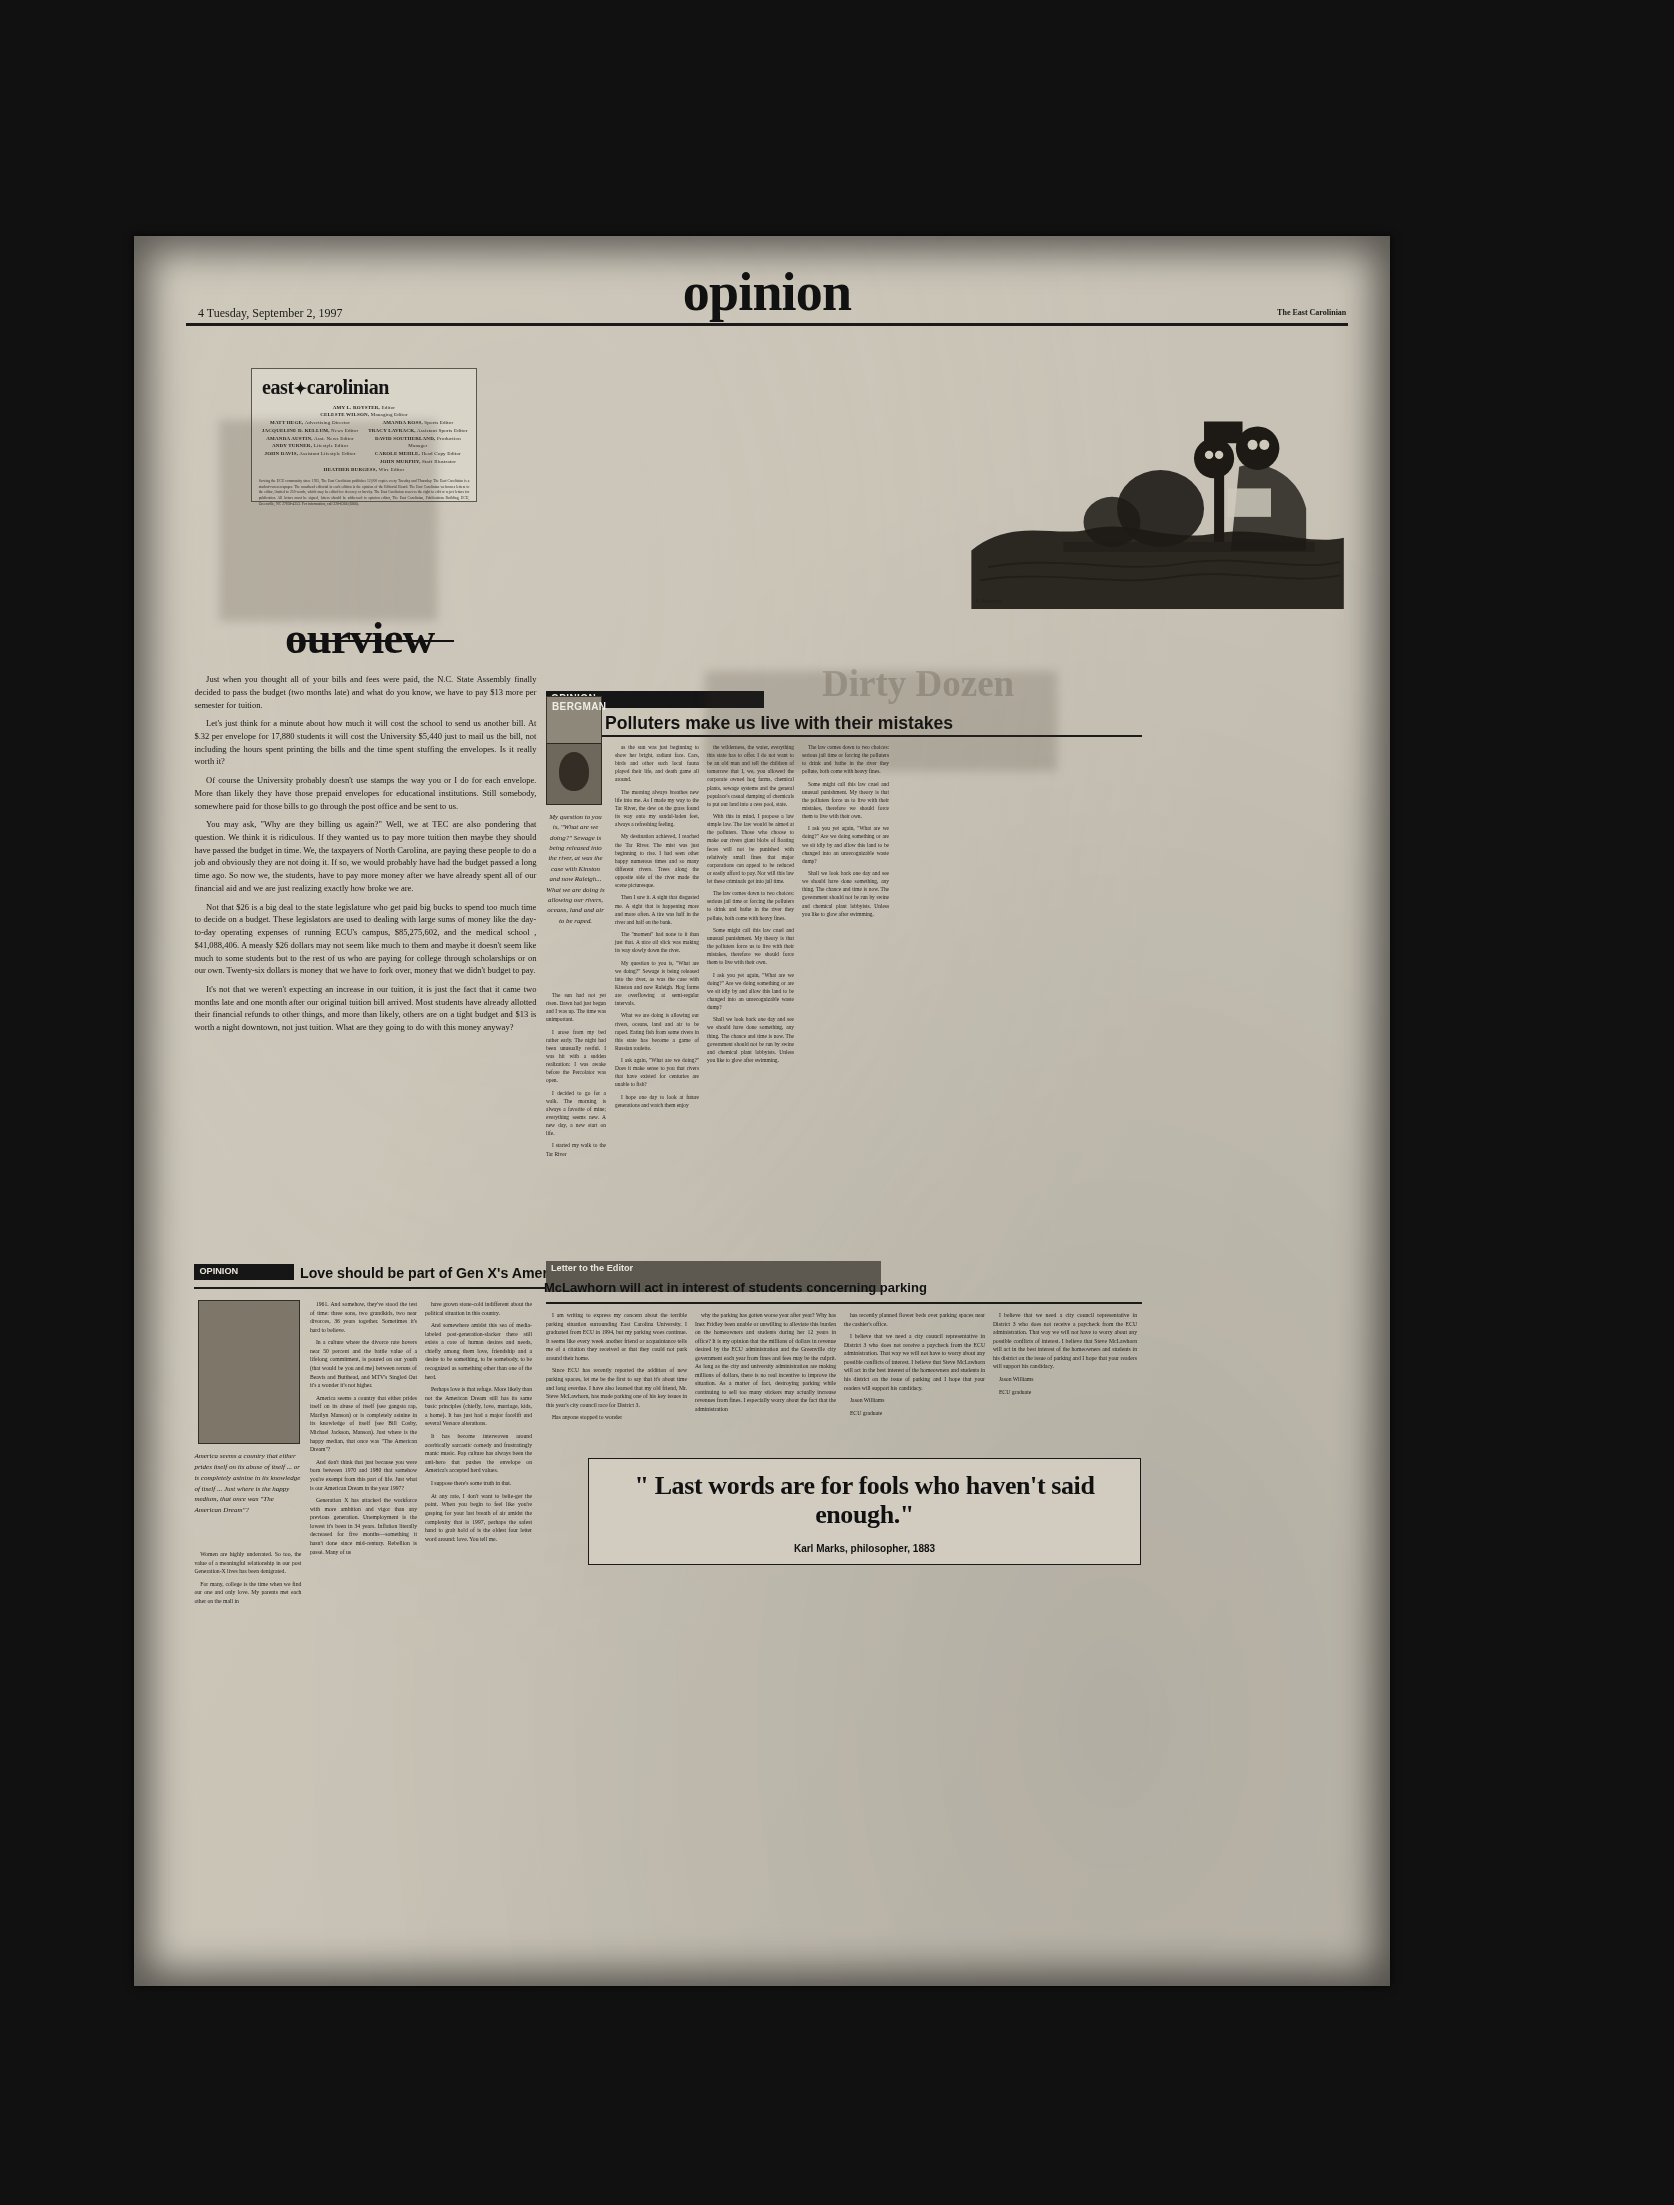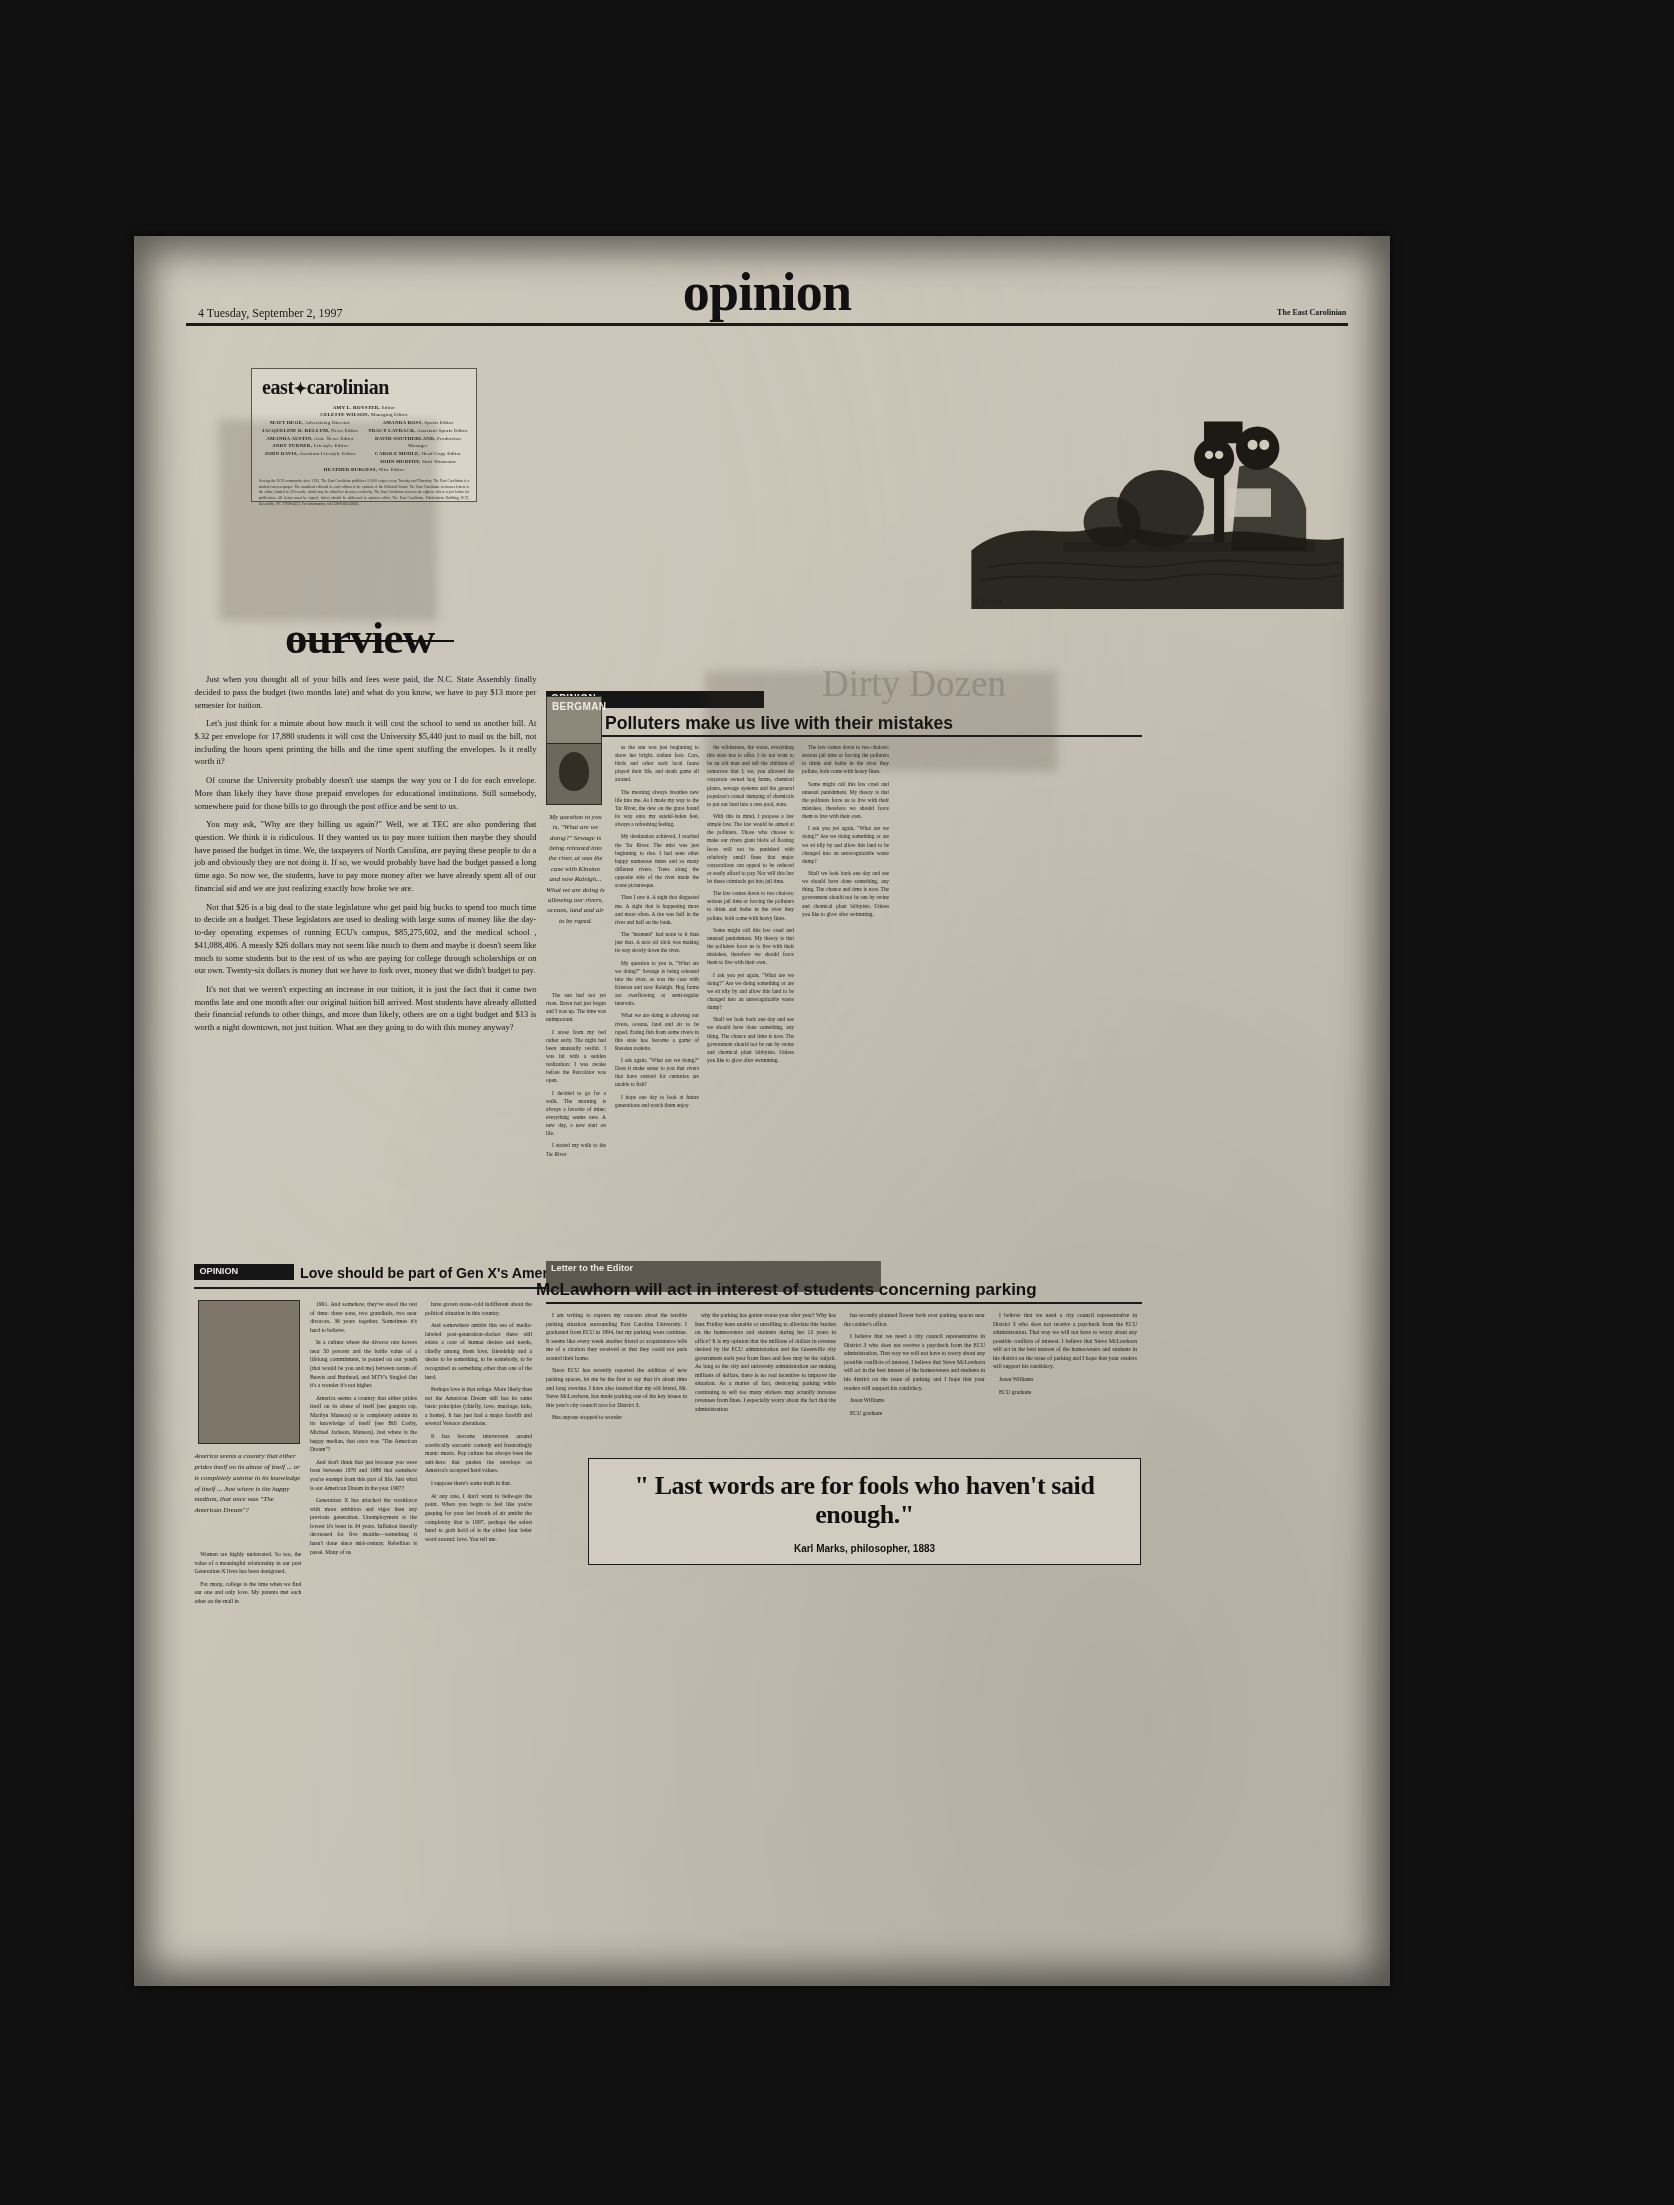--- a/index.html
+++ b/index.html
@@ -83,37 +83,37 @@
   .btm-mug{position:absolute;left:11.7px;top:1031px;width:100px;height:142px;background:#7d7669;border:0.8px solid #322e26;}
   .btm-pull{position:absolute;left:8.4px;top:1182px;width:107px;font-size:7px;line-height:1.55;font-style:italic;color:#141414;}
   .btm-body1{position:absolute;left:8.4px;top:1281px;width:107px;}
   .btm-body2{position:absolute;left:124px;top:1031px;width:107px;}
   .btm-body3{position:absolute;left:239px;top:1031px;width:107px;}
   .small{font-size:5.7px;line-height:1.5;text-align:justify;color:#181818;}
   .small p{margin:0 0 4.2px 0;text-indent:5.9px;}
 
   .ltr-flag{position:absolute;left:360px;top:992px;width:335px;height:31px;background:#5e5950;}
   .ltr-flag span{color:#e8e4da;font-family:"Liberation Sans",sans-serif;font-weight:bold;font-size:9.2px;padding:1.7px 0 0 5px;display:block;}
-  .ltr-head{position:absolute;left:350px;top:1011px;width:596px;font-family:"Liberation Sans",sans-serif;font-weight:bold;font-size:17px;color:#111;}
+  .ltr-head{position:absolute;left:358px;top:1011px;width:596px;font-family:"Liberation Sans",sans-serif;font-weight:bold;font-size:13px;color:#111;}
   .ltr-rule{position:absolute;left:360px;top:1033px;width:596px;height:1.7px;background:#1b1b1b;}
   .ltr-c1{position:absolute;left:360px;top:1042px;width:141px;}
   .ltr-c2{position:absolute;left:509px;top:1042px;width:141px;}
   .ltr-c3{position:absolute;left:658px;top:1042px;width:141px;}
   .ltr-c4{position:absolute;left:807px;top:1042px;width:144px;}
 
   .quotebox{
     position:absolute;left:402px;top:1189px;width:553px;height:107px;
     border:1.7px solid #1a1a1a;background:#d2ccc0;box-sizing:border-box;padding:11.7px 15px;
   }
   .quotebox .q{font-size:26px;line-height:1.12;font-weight:bold;color:#111;text-align:center;letter-spacing:-0.4px;}
   .quotebox .attr{margin-top:14px;text-align:center;font-family:"Liberation Sans",sans-serif;font-size:10px;font-weight:bold;color:#111;}
 
   
   .smudge{position:absolute;background:rgba(60,52,40,.18);filter:blur(5px);pointer-events:none;}
-  .ghost{position:absolute;color:rgba(70,62,48,.25);font-weight:normal;pointer-events:none;}
+  .ghost{position:absolute;color:rgba(70,62,48,.25);font-weight:bold;pointer-events:none;}
 </style>
 </head>
 <body>
 
 <div class="scan"></div>
 
 <div class="page">
   <div class="paper">
 
     <div class="masthead">

